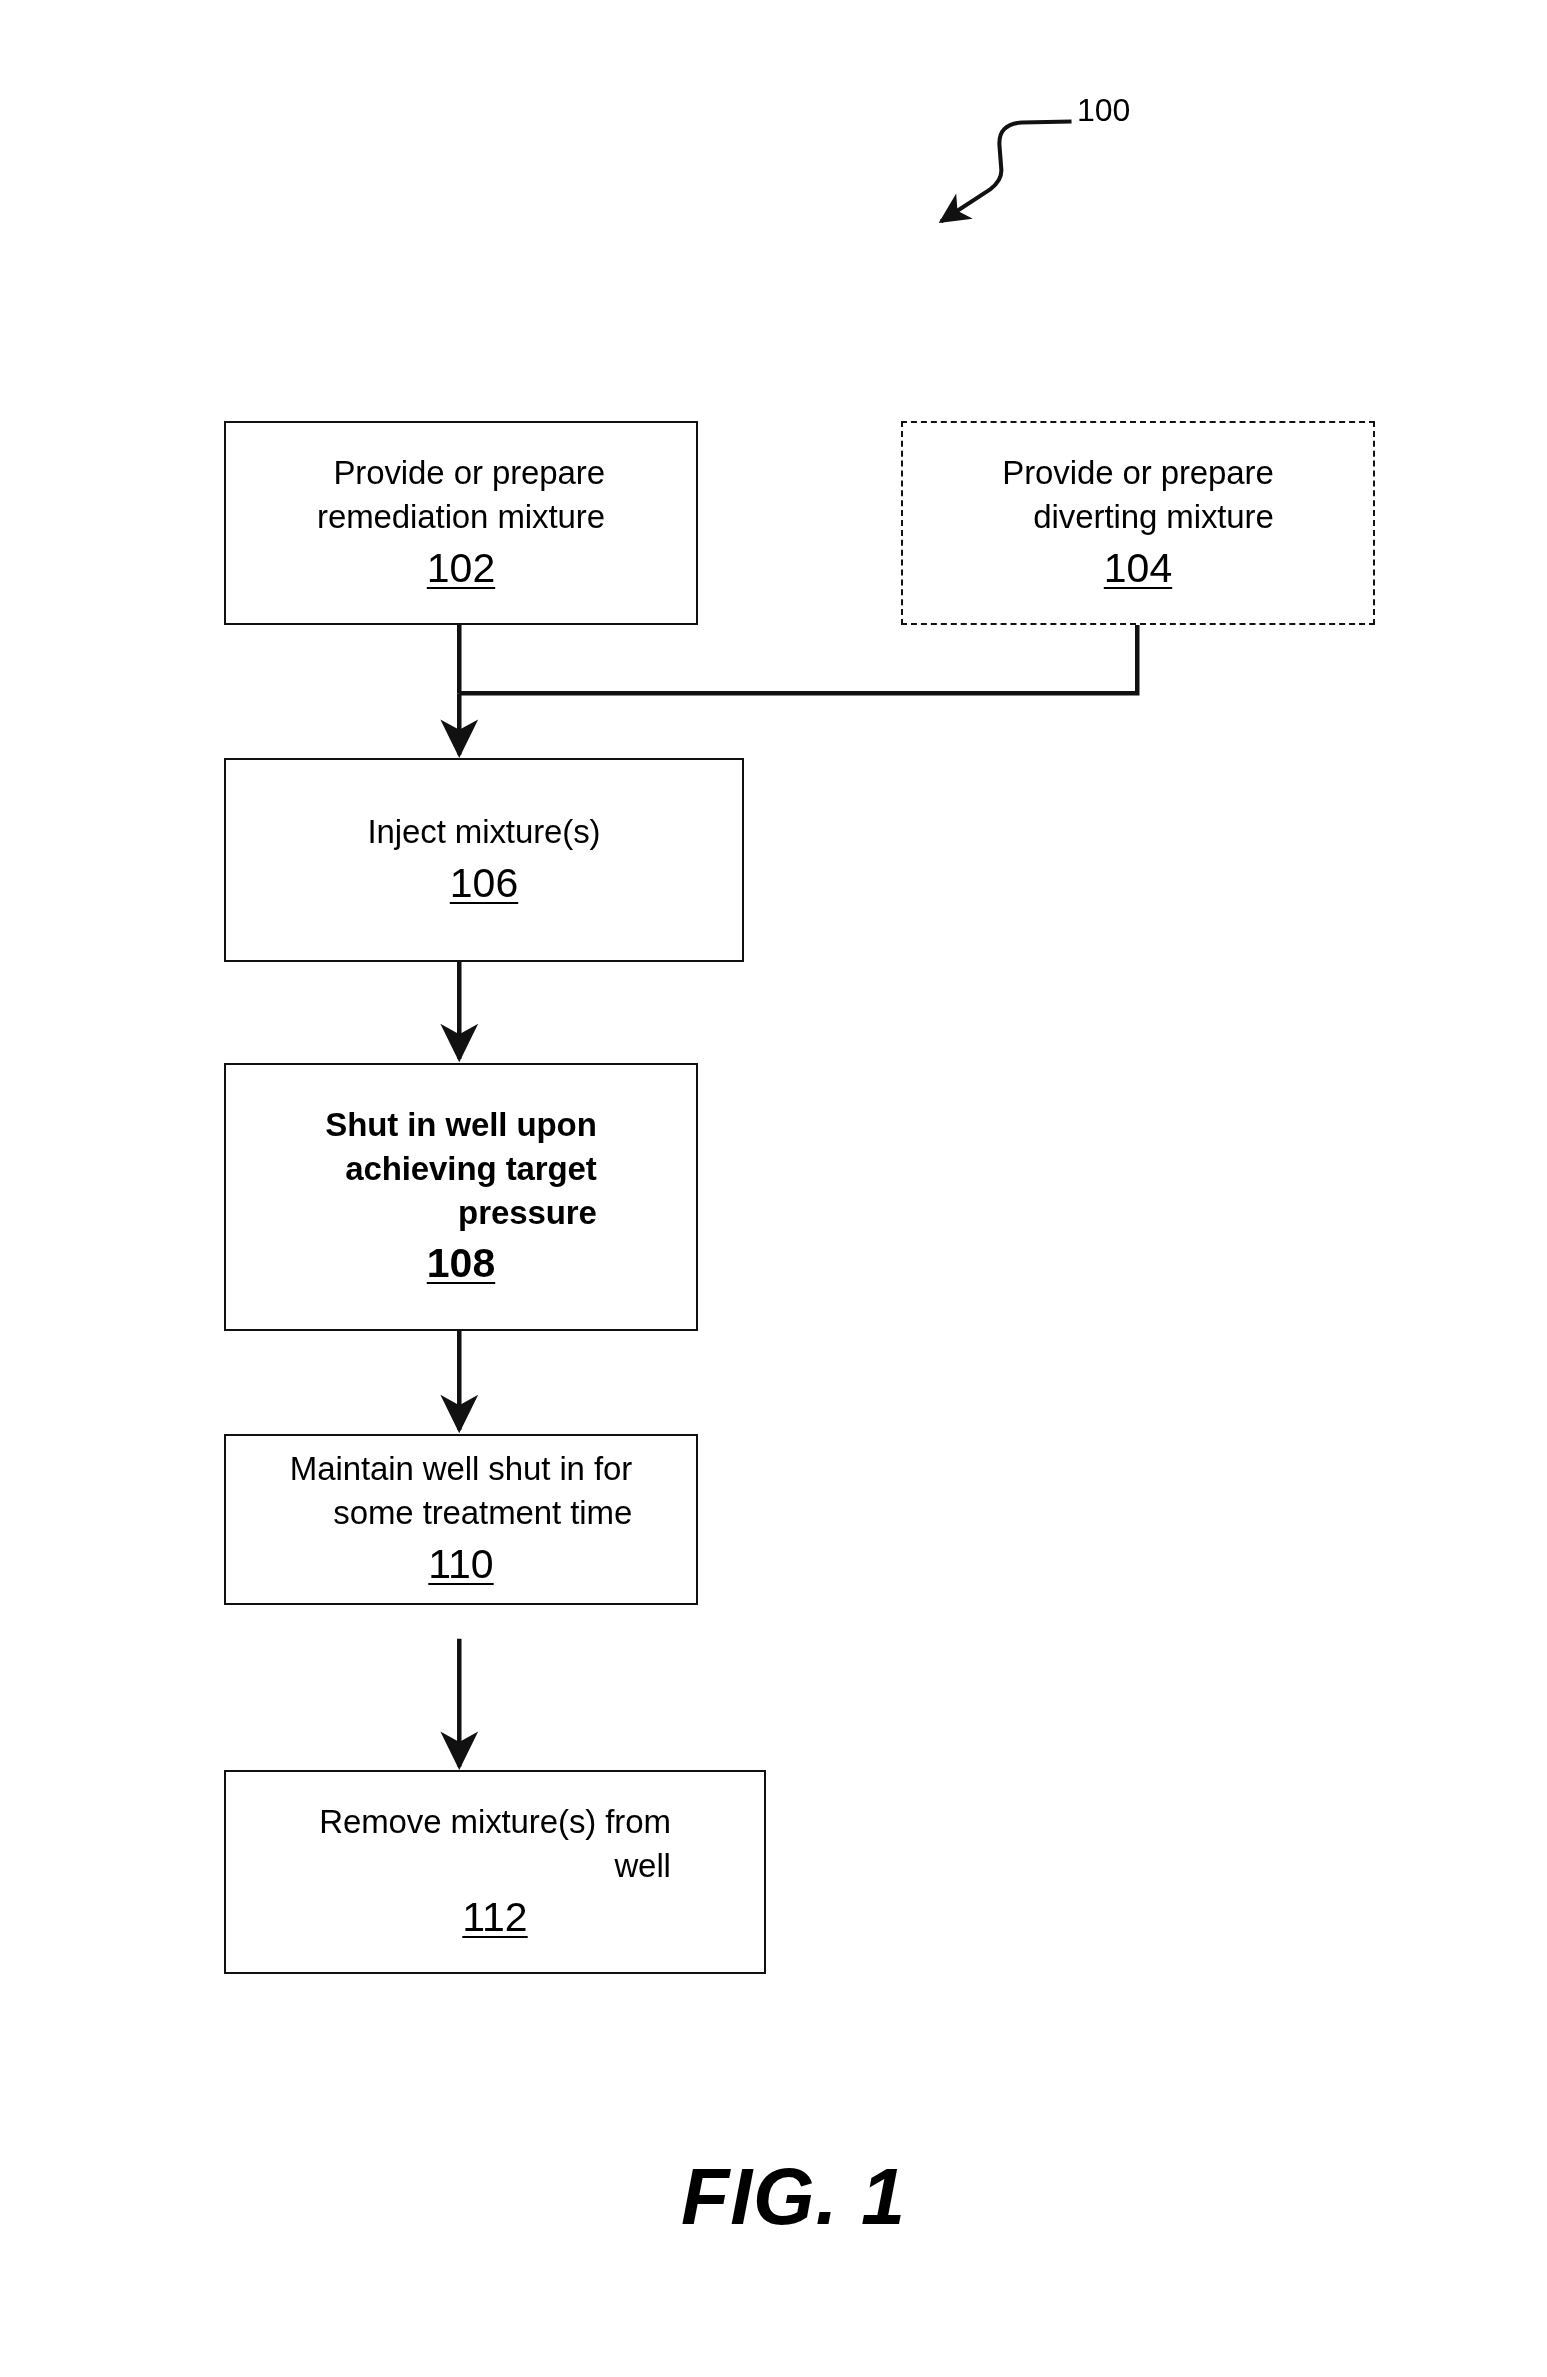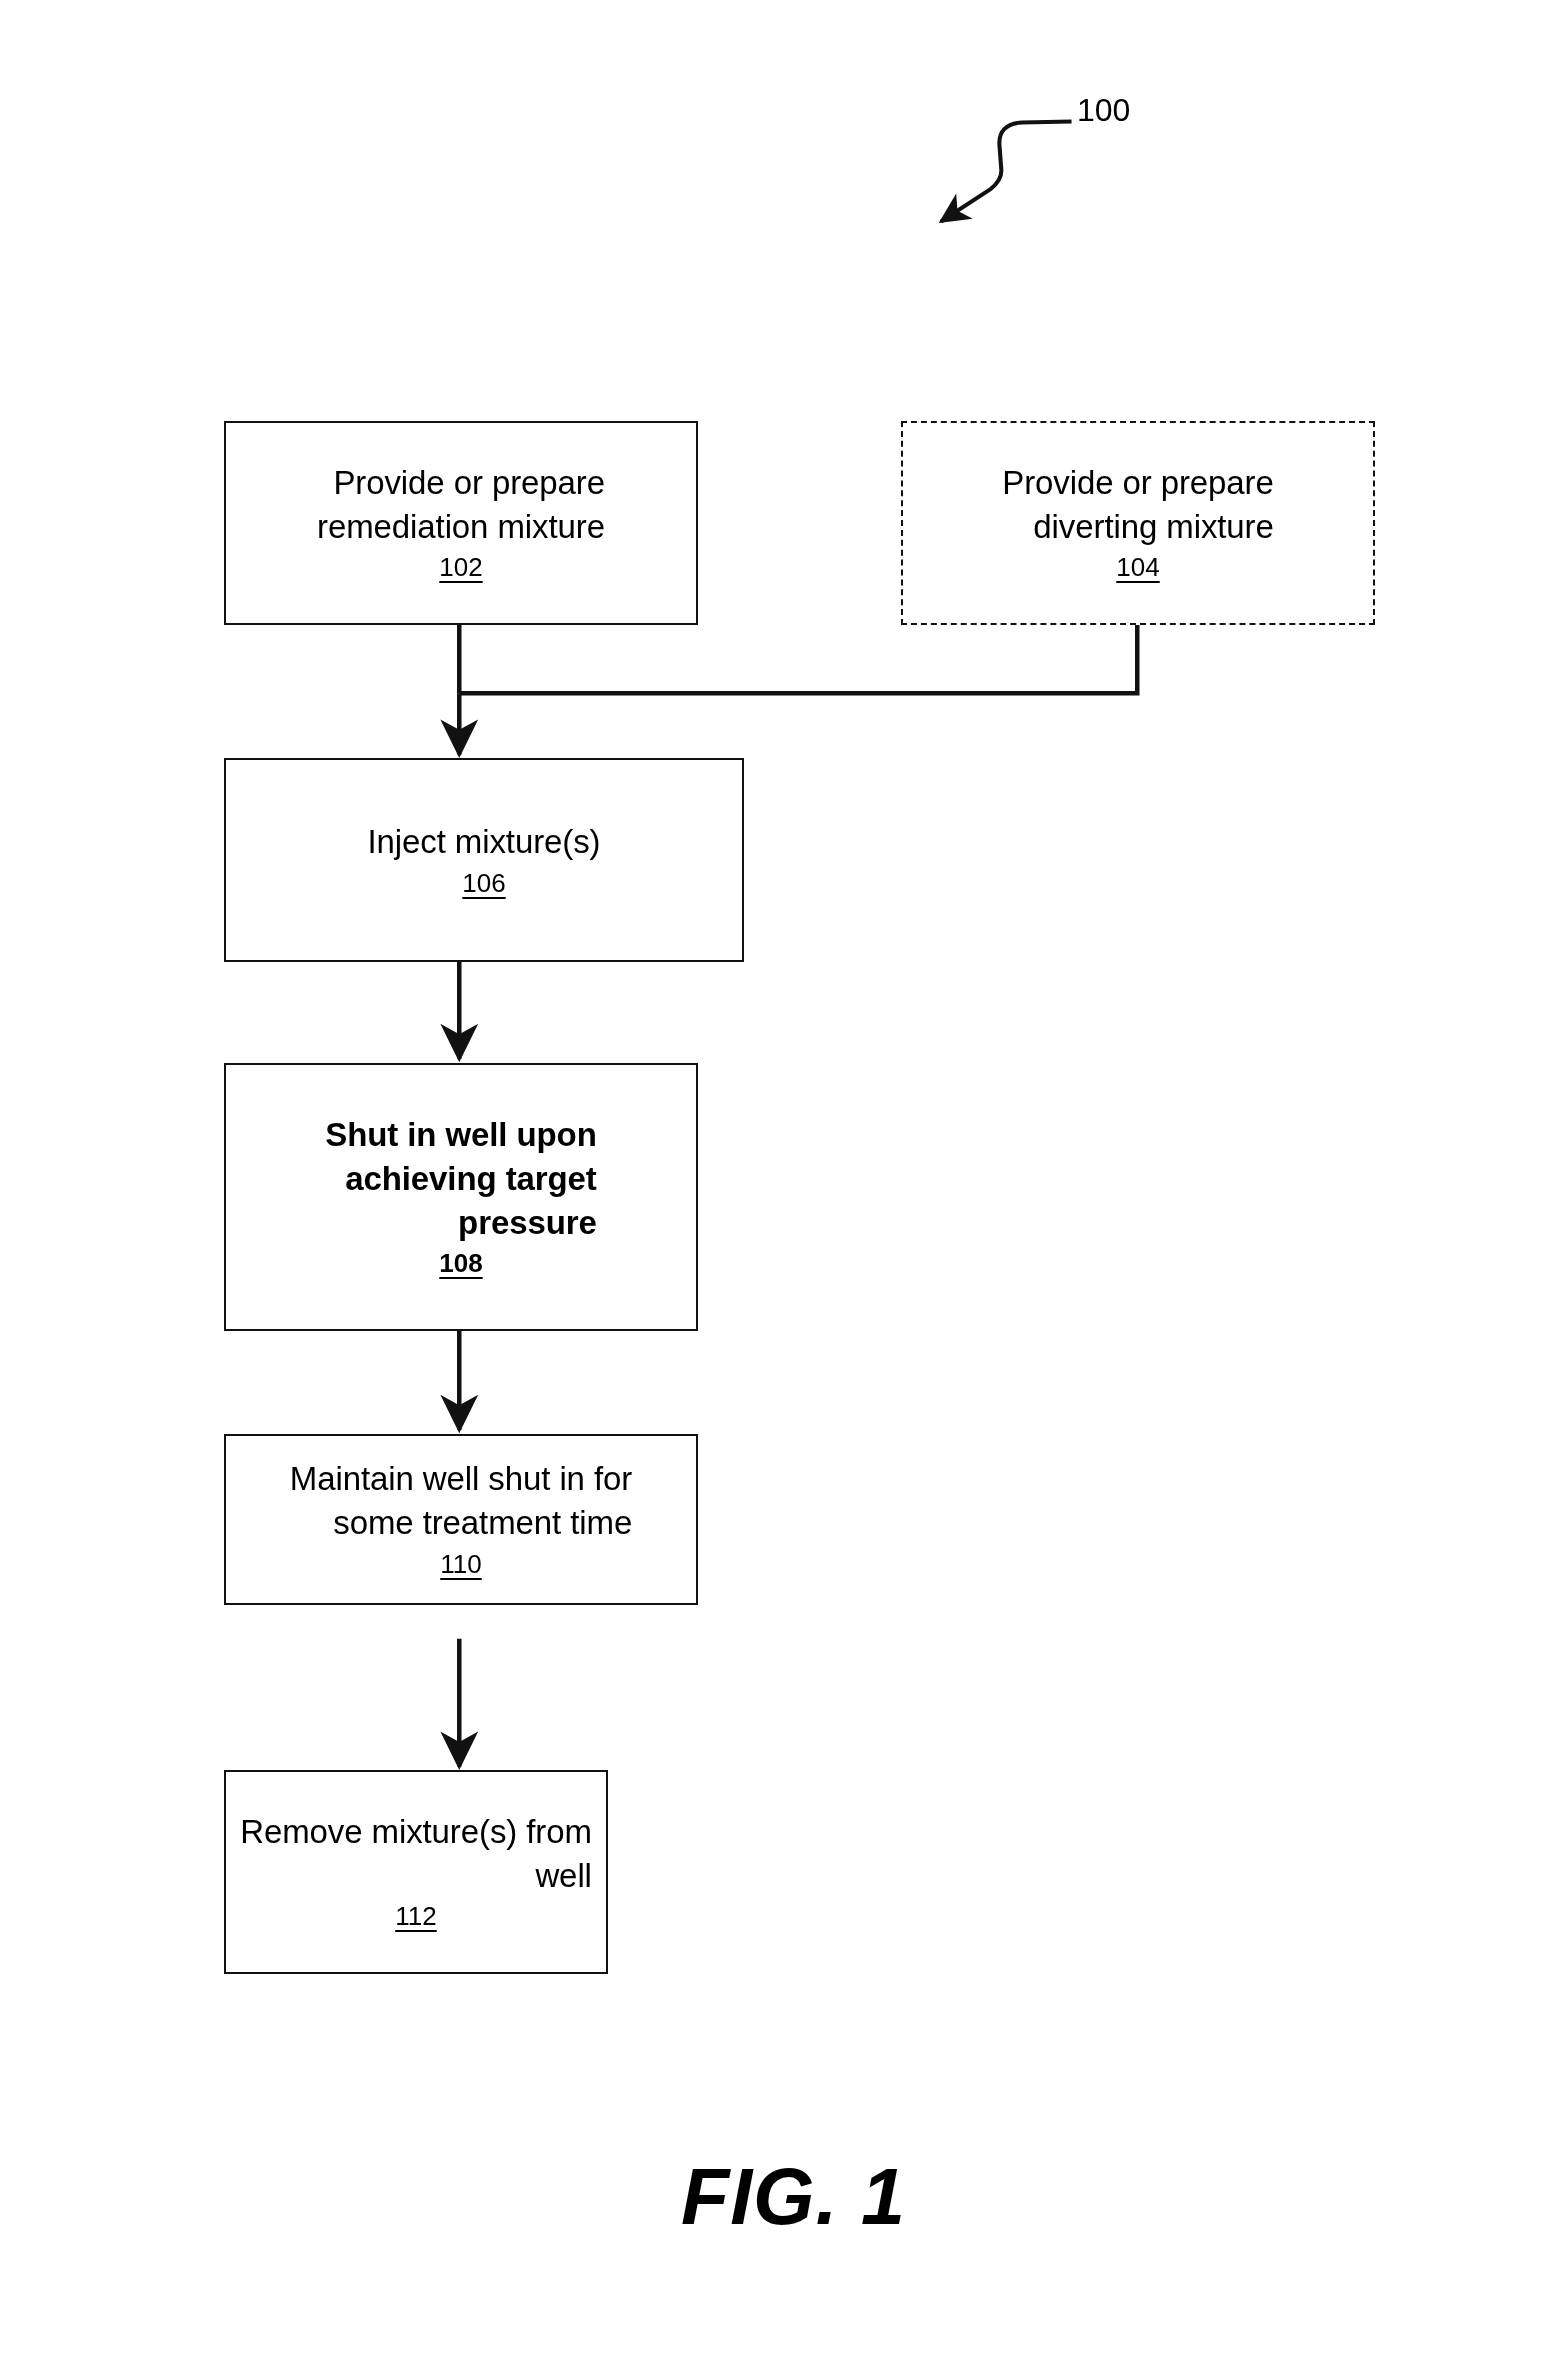--- a/index.html
+++ b/index.html
@@ -46,33 +46,33 @@
   .node.dashed {
     border: 2.7px dashed #111111;
   }
   .node-text {
     font-size: 33px;
     letter-spacing: -0.1px;
     padding: 0 7.2px;
     white-space: pre-line;
   }
   .node-ref {
-    font-size: 26px;
+    font-size: 41px;
     text-decoration: underline;
     text-underline-offset: 4.5px;
     text-decoration-thickness: 2.3px;
     margin-top: 1.8px;
   }
   
   #node-102 { left: 224px; top: 421px;  width: 474px; height: 204px; }
   #node-104 { left: 901px; top: 421px; width: 474px; height: 204px; }
   #node-106 { left: 224px; top: 758px;  width: 520px; height: 204px; }
   #node-108 { left: 224px; top: 1063px; width: 474px; height: 268px; font-weight: bold; }
   #node-110 { left: 224px; top: 1434px; width: 474px; height: 171px; }
-  #node-112 { left: 224px; top: 1770px; width: 384px; height: 204px; }
+  #node-112 { left: 224px; top: 1770px; width: 542px; height: 204px; }
 
   #node-110 .node-text, #node-112 .node-text { padding: 0 1.8px; }
 
   
   #callout-100 {
     position: absolute;
     left: 1077px;
     top: 94px;
     font-size: 32px;
     line-height: 1;

